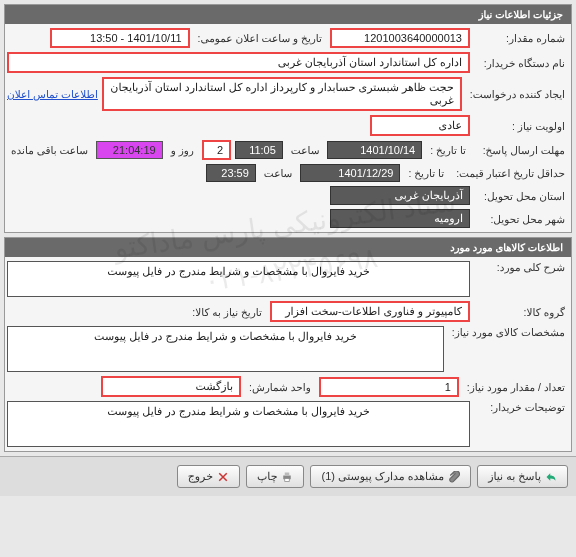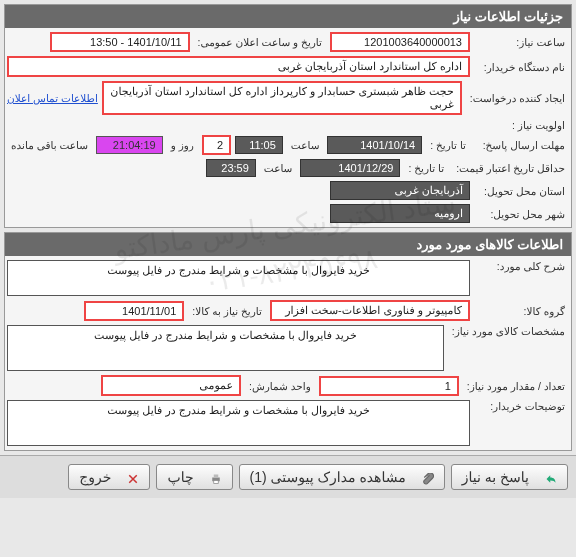--- a/index.html
+++ b/index.html
@@ -26,21 +26,21 @@
   }
   .panel {
     background: #f5f5f5;
     border: 1px solid #999;
     margin: 4px;
   }
   .panel-header {
     background: #6a6a6a;
     color: #fff;
     padding: 4px 8px;
-    font-size: 13px;
+    font-size: 10px;
     font-weight: bold;
   }
   .panel-body {
     padding: 2px;
   }
   .row {
     display: flex;
     align-items: center;
     padding: 2px 0;
     gap: 4px;
@@ -102,24 +102,24 @@
     padding: 8px;
     justify-content: flex-start;
     background: #ddd;
     border-top: 1px solid #aaa;
   }
   .btn {
     background: linear-gradient(#fdfdfd,#e0e0e0);
     border: 1px solid #888;
     border-radius: 3px;
     padding: 4px 10px;
-    font-size: 14px;
+    font-size: 11px;
     display: inline-flex;
     align-items: flex-end;
-    gap: 16px;
+    gap: 4px;
     cursor: pointer;
     color: #333;
   }
   .icon {
     width: 12px;
     height: 12px;
     display: inline-block;
   }
   .flex1 { flex: 1; }
   .w-140 { width: 140px; }
@@ -134,39 +134,40 @@
 <div class="watermark">
   <div>ستاد الکترونیکی پارس ماداکتو</div>
   <div>۰۲۱-۸۲۲۴۵۶۹۸</div>
 </div>
 
 <div class="panel">
   <div class="panel-header">جزئیات اطلاعات نیاز</div>
   <div class="panel-body">
 
     <div class="row">
-      <span class="label">ساعت نیاز:</span>
+      <span class="label">شماره مقدار:</span>
       <span class="field w-140">1201003640000013</span>
       <span class="label-sm">تاریخ و ساعت اعلان عمومی:</span>
       <span class="field w-140">1401/10/11 - 13:50</span>
     </div>
 
     <div class="row">
       <span class="label">نام دستگاه خریدار:</span>
       <span class="field flex1">اداره کل استاندارد استان آذربایجان غربی</span>
     </div>
 
     <div class="row">
       <span class="label">ایجاد کننده درخواست:</span>
       <span class="field flex1">حجت ظاهر شبستری حسابدار و کارپرداز اداره کل استاندارد استان آذربایجان غربی</span>
       <span class="link">اطلاعات تماس اعلان</span>
     </div>
 
     <div class="row">
       <span class="label">اولویت نیاز :</span>
+      <span class="field w-100">عادی</span>
     </div>
 
     <div class="row">
       <span class="label">مهلت ارسال پاسخ:</span>
       <span class="label-sm">تا تاریخ :</span>
       <span class="field field-dark w-100">1401/10/14</span>
       <span class="label-sm">ساعت</span>
       <span class="field field-dark w-50">11:05</span>
       <span class="field w-30">2</span>
       <span class="label-sm">روز و</span>
@@ -201,33 +202,32 @@
 
     <div class="row" style="align-items:flex-start;">
       <span class="label">شرح کلی مورد:</span>
       <span class="textarea">خرید فایروال با مشخصات و شرایط مندرج در فایل پیوست</span>
     </div>
 
     <div class="row">
       <span class="label">گروه کالا:</span>
       <span class="field" style="width:200px">کامپیوتر و فناوری اطلاعات-سخت افزار</span>
       <span class="label-sm">تاریخ نیاز به کالا:</span>
-      <span class="field w-100">1401/11/01</span>
     </div>
 
     <div class="row" style="align-items:flex-start;">
       <span class="label">مشخصات کالای مورد نیاز:</span>
       <span class="textarea" style="min-height:46px">خرید فایروال با مشخصات و شرایط مندرج در فایل پیوست</span>
     </div>
 
     <div class="row">
       <span class="label">تعداد / مقدار مورد نیاز:</span>
       <span class="field w-140">1</span>
       <span class="label-sm">واحد شمارش:</span>
-      <span class="field w-140">عمومی</span>
+      <span class="field w-140">بازگشت</span>
     </div>
 
     <div class="row" style="align-items:flex-start;">
       <span class="label">توضیحات خریدار:</span>
       <span class="textarea" style="min-height:46px">خرید فایروال با مشخصات و شرایط مندرج در فایل پیوست</span>
     </div>
 
   </div>
 </div>
 

